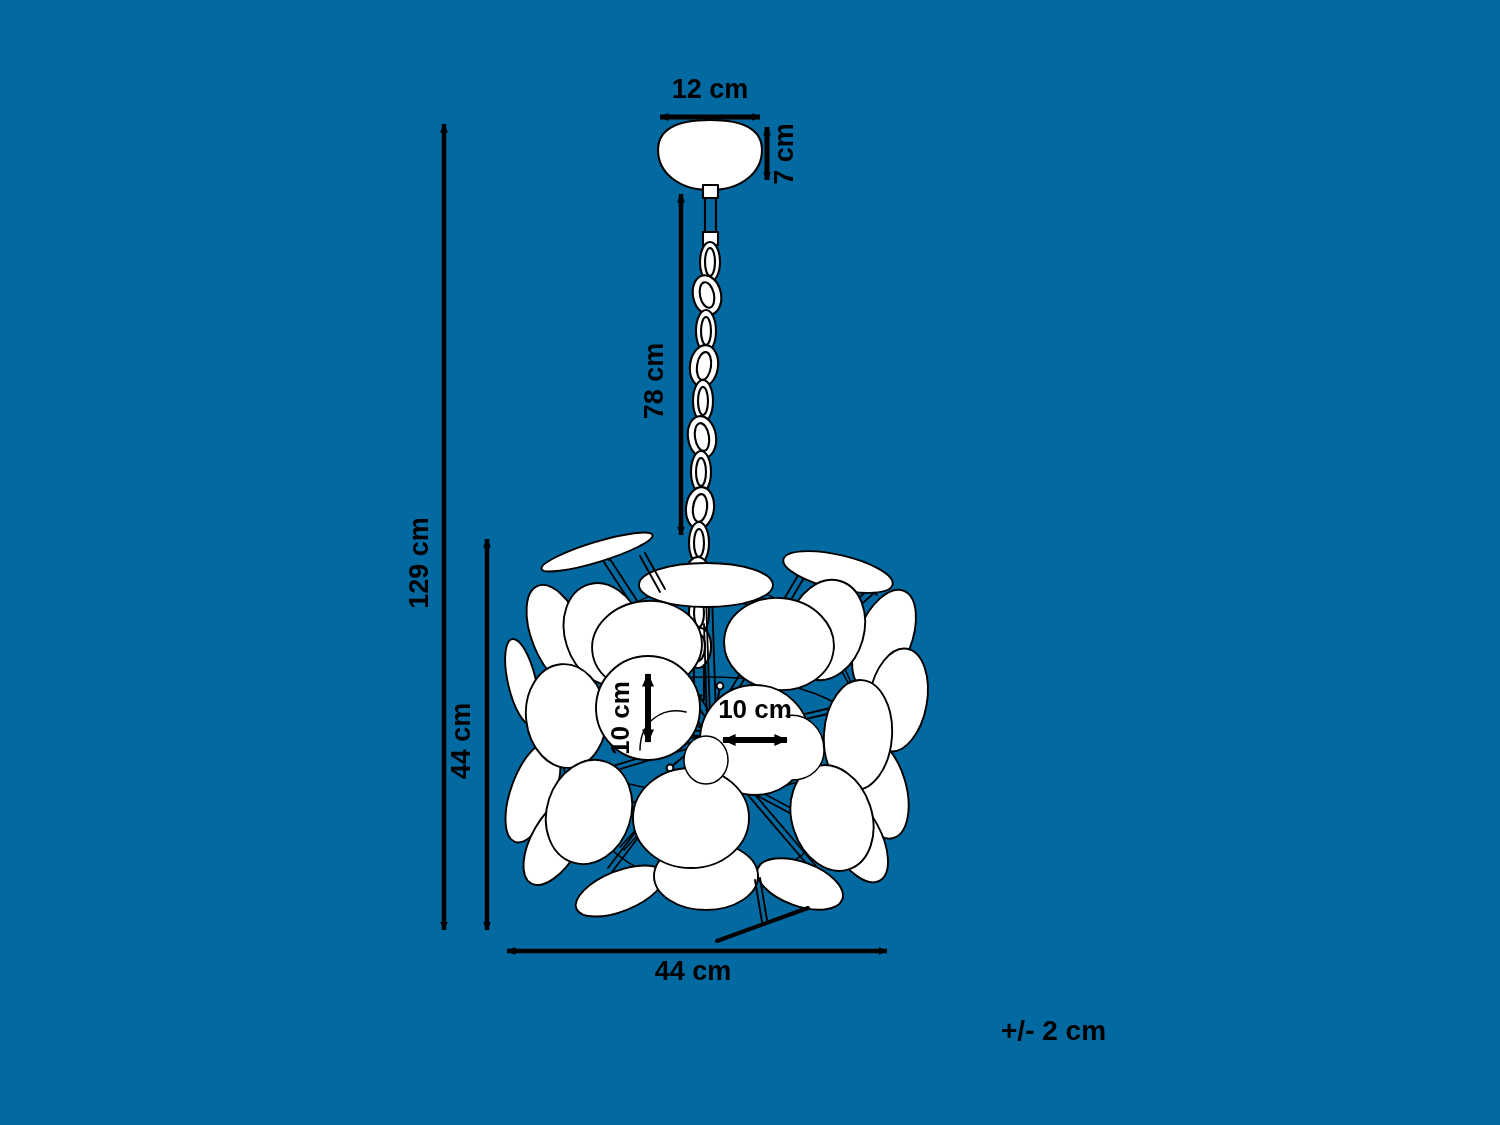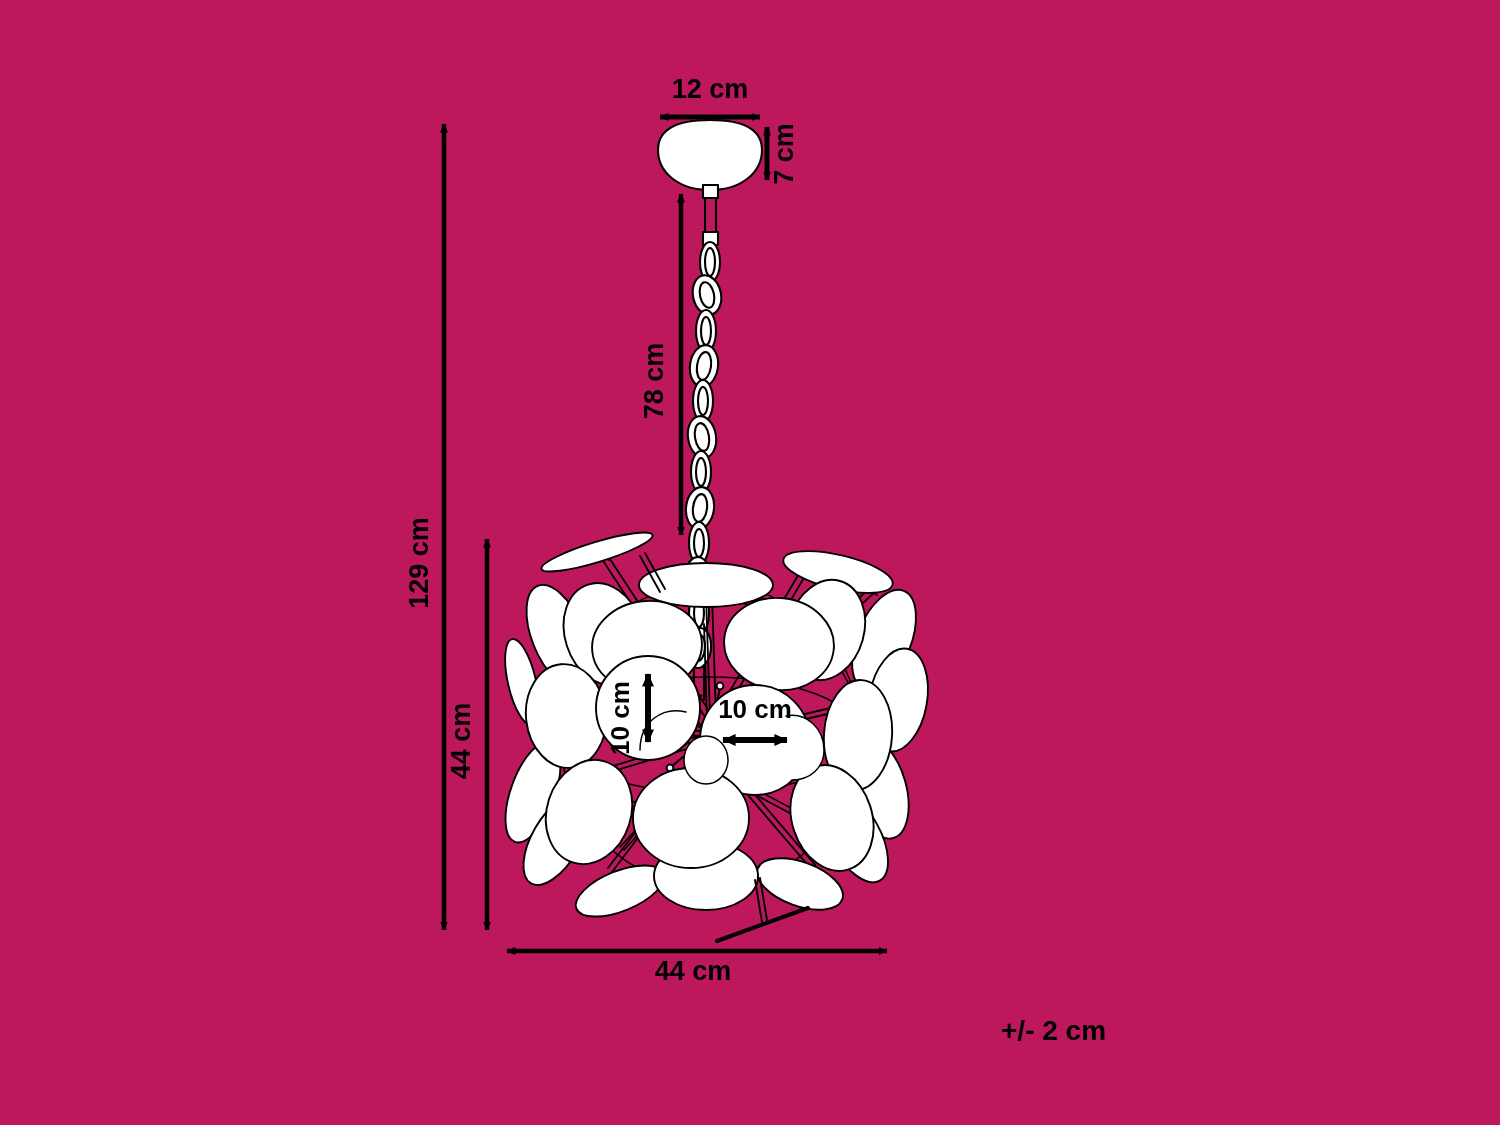--- a/index.html
+++ b/index.html
@@ -11,21 +11,21 @@
   body {
     width: 1500px;
     height: 1125px;
     overflow: hidden;
     font-family: "Liberation Sans", sans-serif;
   }
   #stage {
     position: relative;
     width: 1500px;
     height: 1125px;
-    background: #be185d;
+    background: #0369a1;
   }
   #drawing {
     position: absolute;
     left: 0;
     top: 0;
     width: 1500px;
     height: 1125px;
     display: block;
   }
   .dim-text {

